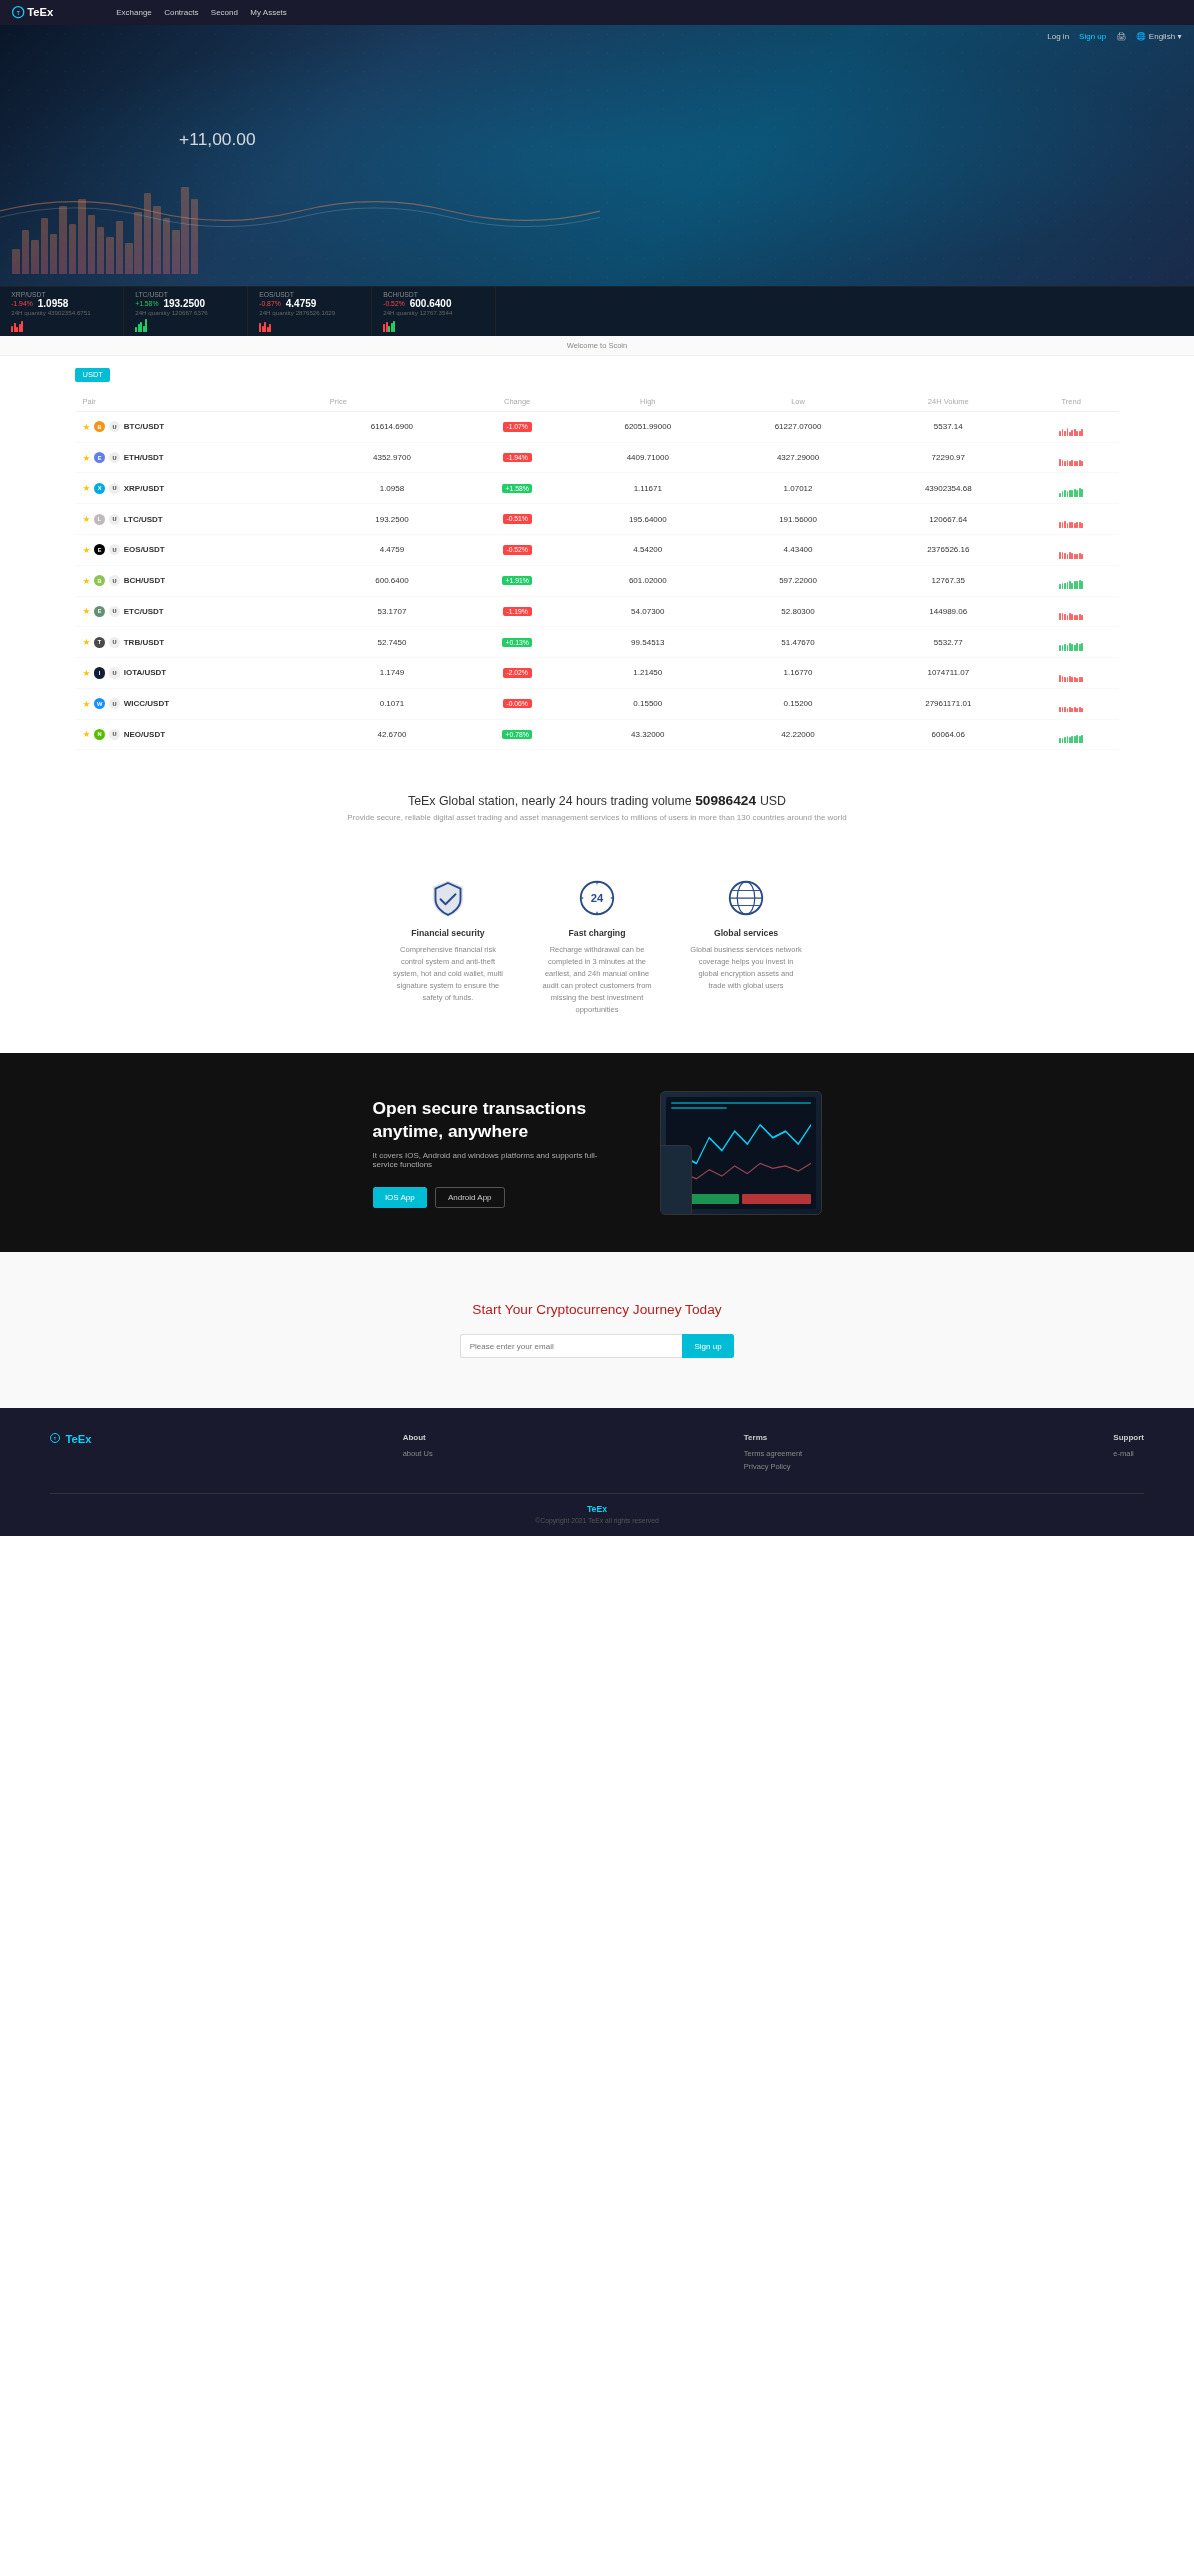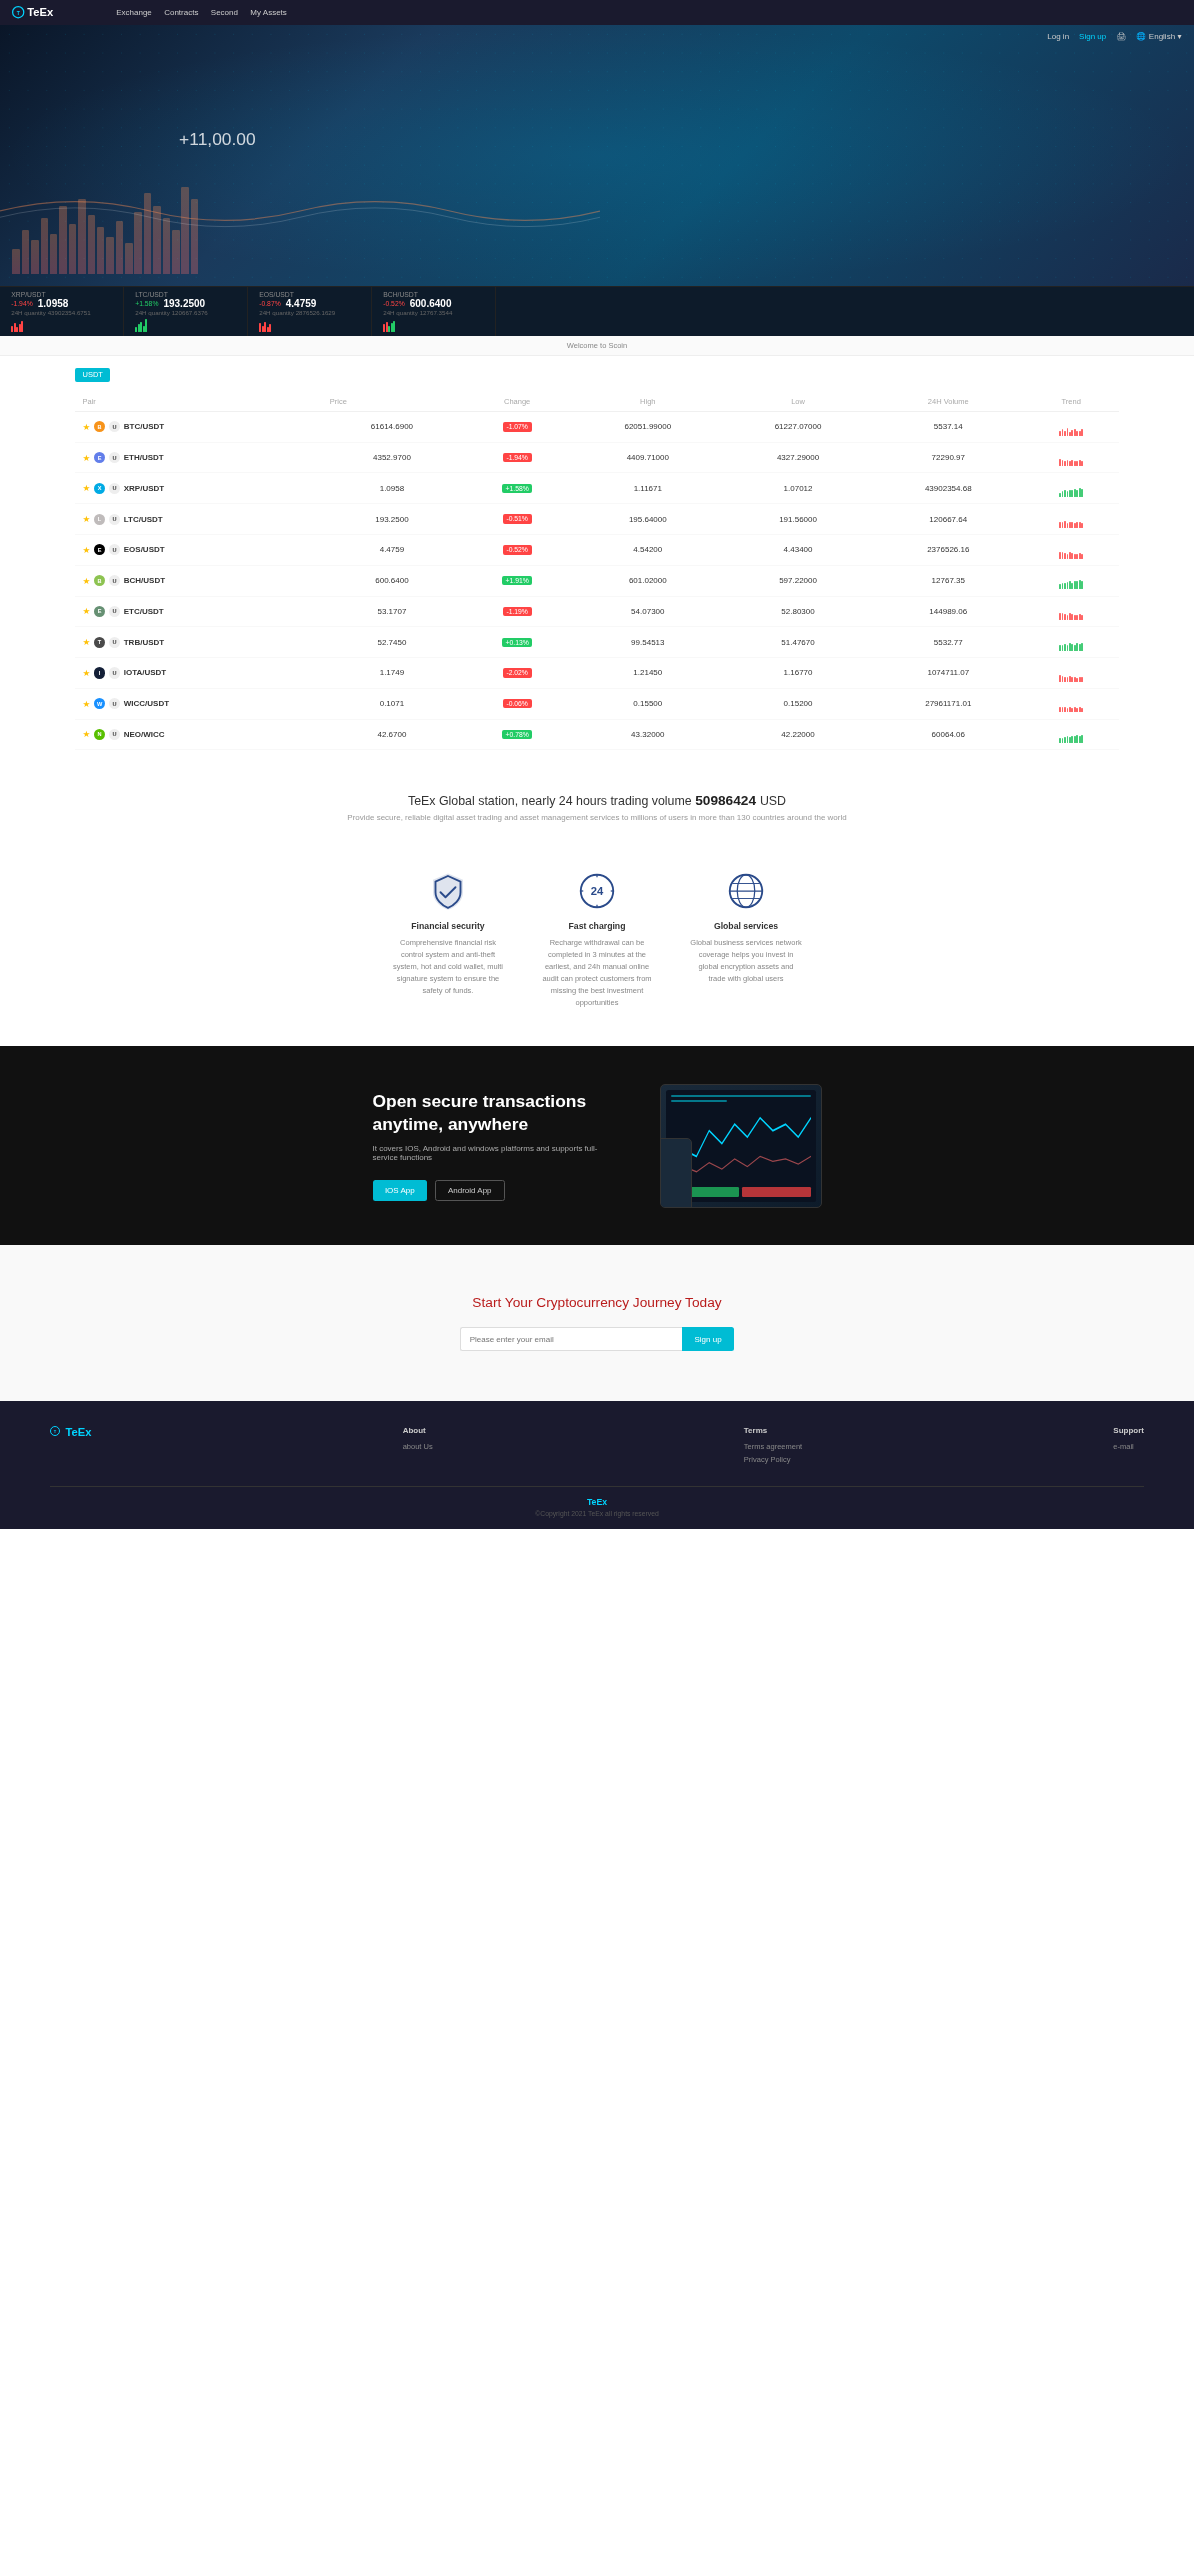--- a/index.html
+++ b/index.html
@@ -170,21 +170,21 @@
 
     
     .stats-section {
       text-align: center;
       padding: 30px 12.4px 12.4px;
       background: #fff;
     }
     .stats-title { font-size: 12.4px; color: #333; margin-bottom: 5px; }
     .stats-title strong { color: #222; font-size: 13.7px; }
     .stats-highlight { color: #1a1a1a; font-weight: bold; }
-    .stats-sub { color: #999; font-size: 8px; margin-bottom: 18px; }
+    .stats-sub { color: #999; font-size: 8px; margin-bottom: 25px; }
 
     
     .features-section {
       display: flex;
       justify-content: center;
       gap: 37px;
       padding: 18.7px 50px 37px;
       background: #fff;
     }
     .feature-item {
@@ -756,21 +756,21 @@
               <div class="mini-spark-bar" style="height:4.4px"></div>
             </div>
     </td>
   </tr>
         <tr>
     <td style="min-width:87px">
       <div style="display:flex;align-items:center;gap:3.7px">
         <span class="star-icon">★</span>
         <span class="coin-circle coin-neo">N</span>
         <span class="coin-circle" style="background:#eee;color:#333;font-size:5.6px">U</span>
-        <span class="pair-name">NEO/WICC</span>
+        <span class="pair-name">NEO/USDT</span>
       </div>
     </td>
     <td>42.6700</td>
     <td>
       <span class="badge-pos">+0.78%</span>
     </td>
     <td>43.32000</td>
     <td>42.22000</td>
     <td>60064.06</td>
     <td>

